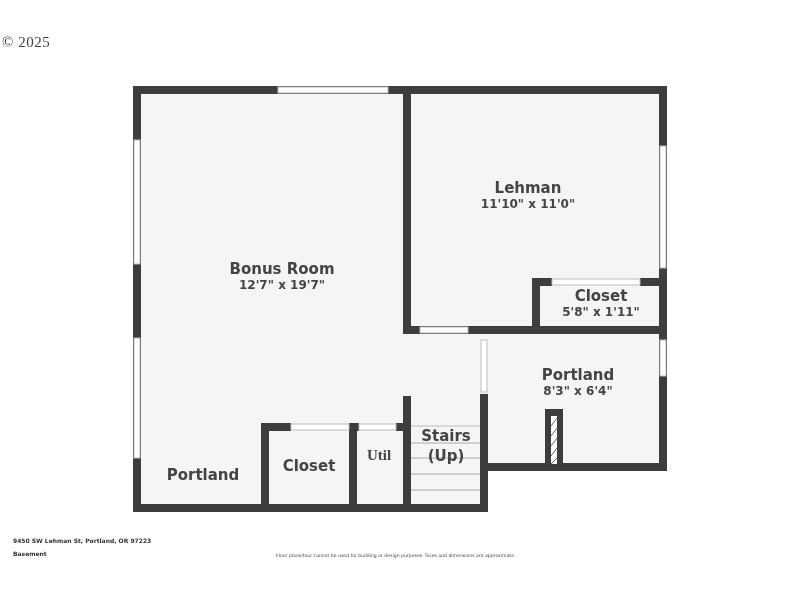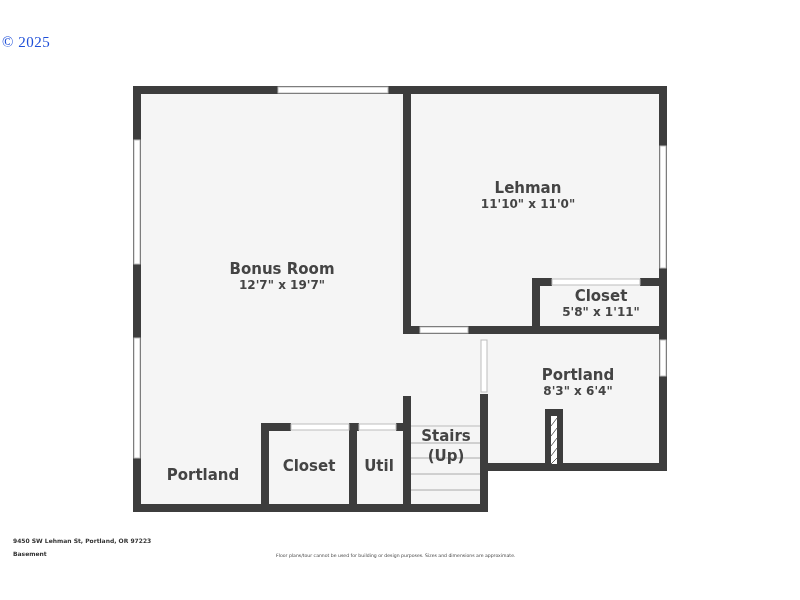--- a/index.html
+++ b/index.html
@@ -1,21 +1,21 @@
 <!DOCTYPE html>
 <html><head>
   <meta charset="utf-8">
   <style>
     html, body { margin: 0; padding: 0; }
     body {
       width: 800px; height: 600px; background: #ffffff; position: relative; overflow: hidden;
       font-family: "DejaVu Sans", "Liberation Sans", sans-serif;
     }
     .copyright {
-      position: absolute; left: 2px; top: 34px; font-size: 15px; color: #1d4ed8;
+      position: absolute; left: 2px; top: 34px; font-size: 15px; color: #404040;
       font-family: "Liberation Serif", "DejaVu Serif", serif; letter-spacing: 0.5px;
     }
     .plan { position: absolute; left: 0; top: 0; width: 800px; height: 600px; }
     .room-label {
       position: absolute; text-align: center; color: #444444; font-weight: bold; line-height: 1.2;
       transform: translateX(-50%); white-space: nowrap;
     }
     .room-name { font-size: 15px; display: block; }
     .room-dim { font-size: 12px; display: block; }
     .footer-address { position: absolute; left: 13px; top: 537px; font-size: 6px; color: #333; font-weight: bold; }
@@ -116,21 +116,21 @@
 <div class="room-label" style="left:578px; top:366px;">
   <span class="room-name">Portland</span>
   <span class="room-dim">8'3" x 6'4"</span>
 </div>
 <div class="room-label" style="left:203px; top:466px;">
   <span class="room-name">Portland</span>
 </div>
 <div class="room-label" style="left:309px; top:457px;">
   <span class="room-name">Closet</span>
 </div>
-<div class="room-label" style="left:379px; top:457px;">
+<div class="room-label" style="left:379px; top:446px;font-family:Liberation Serif, serif;">
   <span class="room-name">Util</span>
 </div>
 <div class="room-label" style="left:446px; top:426px; line-height:1.35;">
   <span class="room-name">Stairs</span>
   <span class="room-name">(Up)</span>
 </div>
 
 <div class="footer-address">9450 SW Lehman St, Portland, OR 97223</div>
 <div class="footer-level">Basement</div>
 <div class="footer-disclaimer">Floor plans/tour cannot be used for building or design purposes. Sizes and dimensions are approximate.</div>

